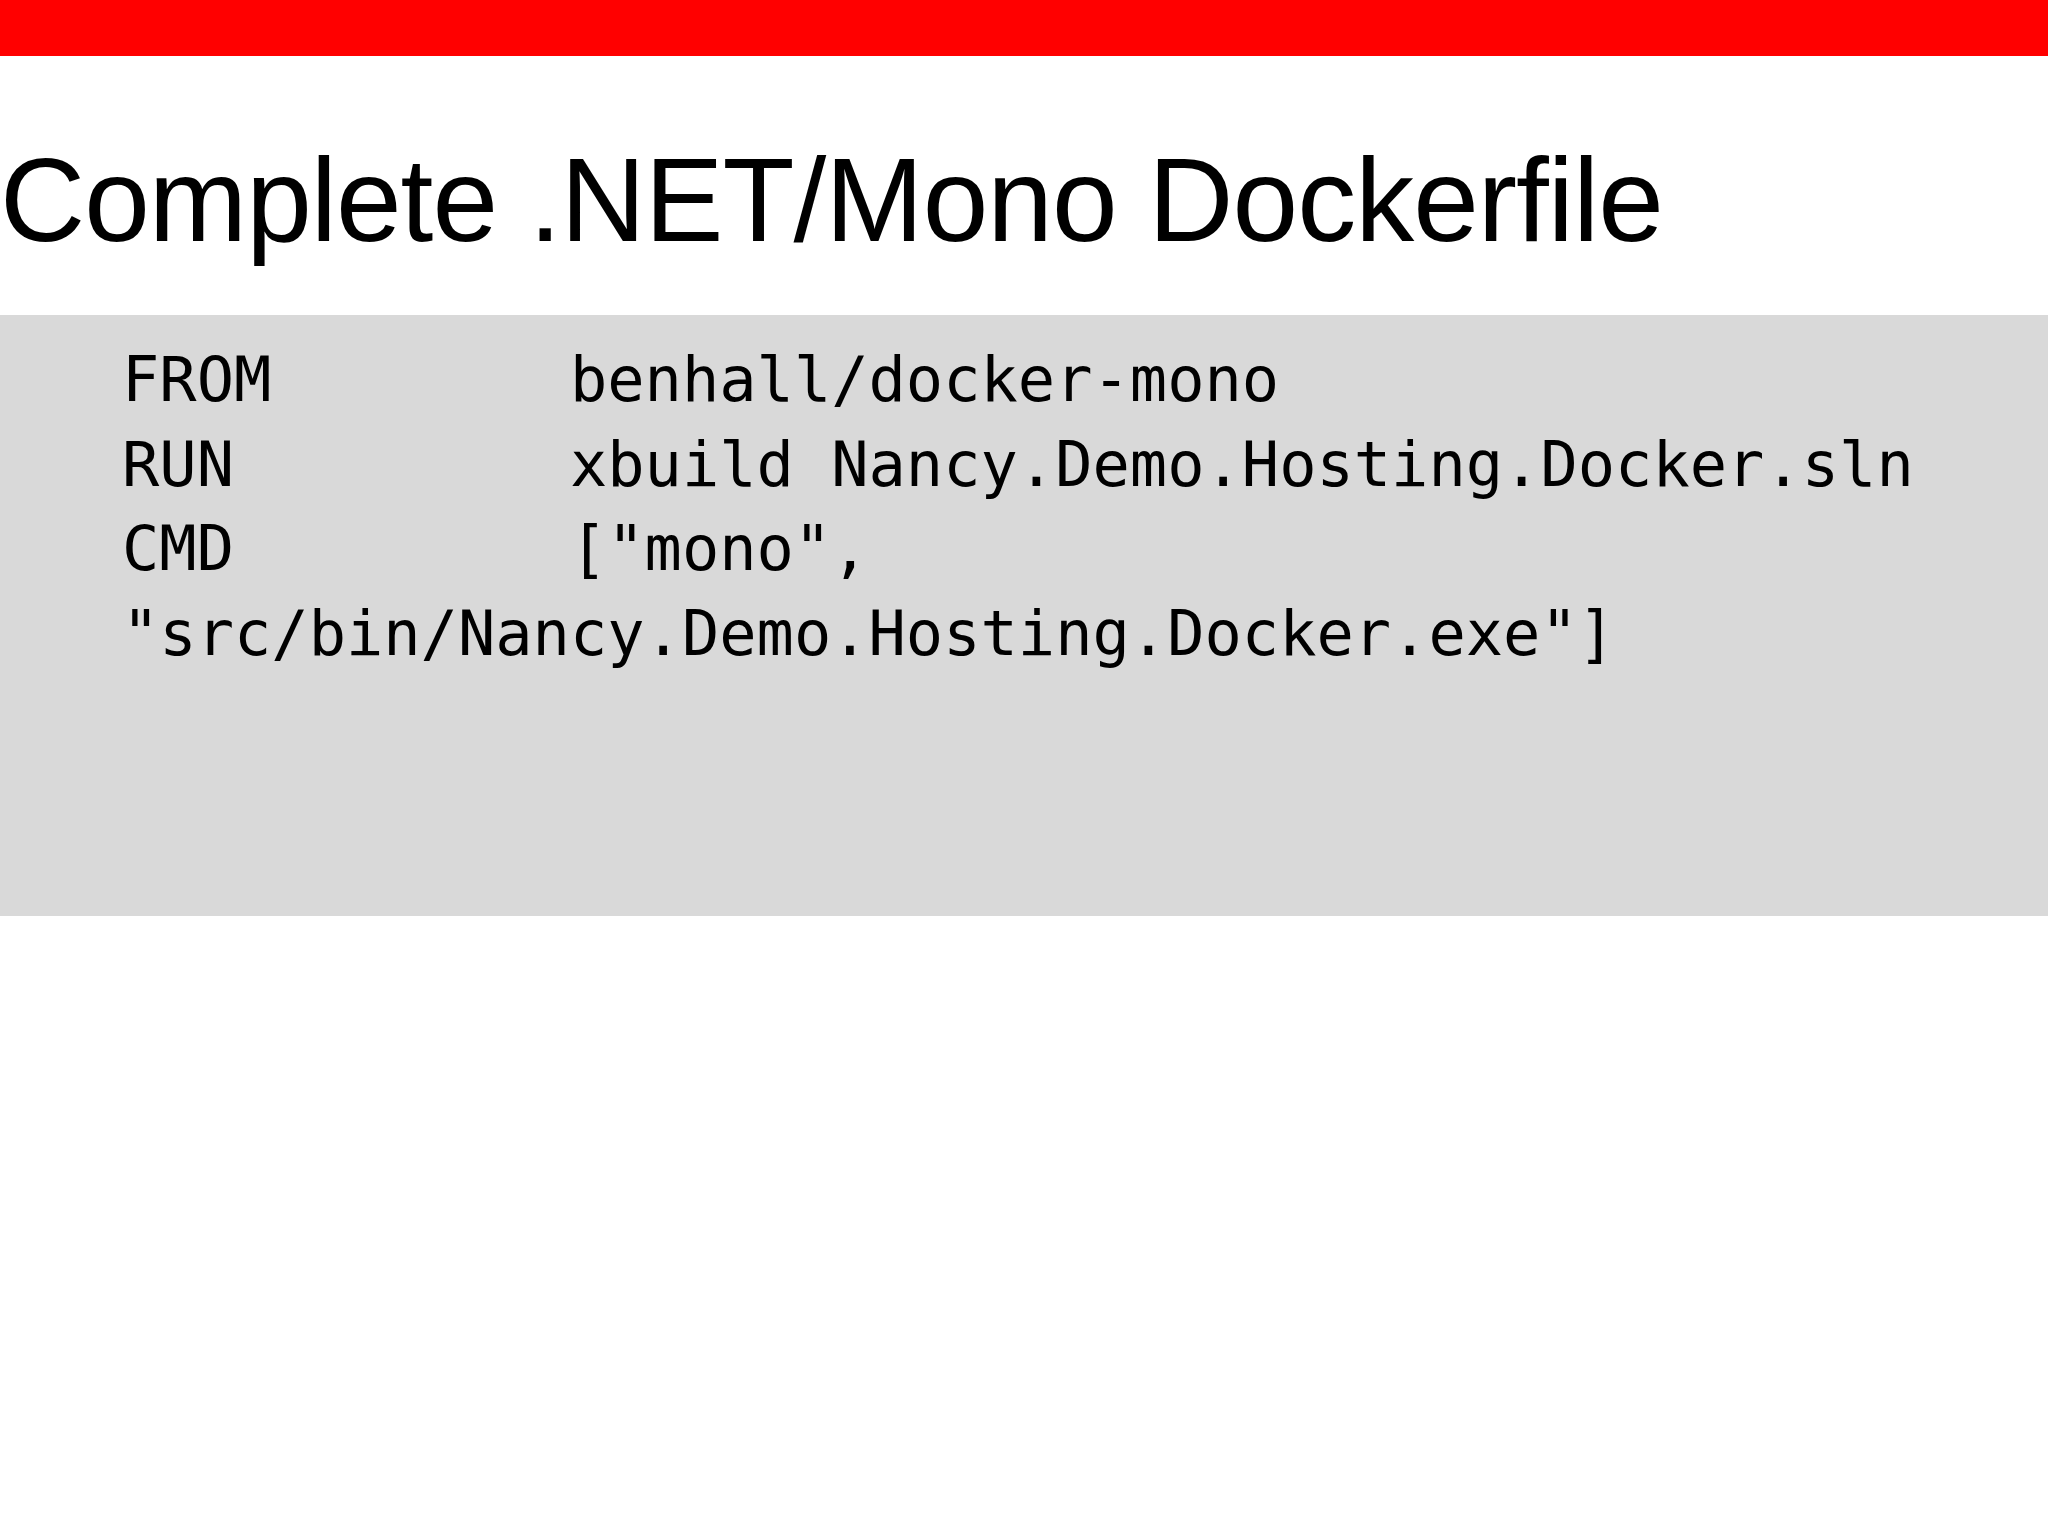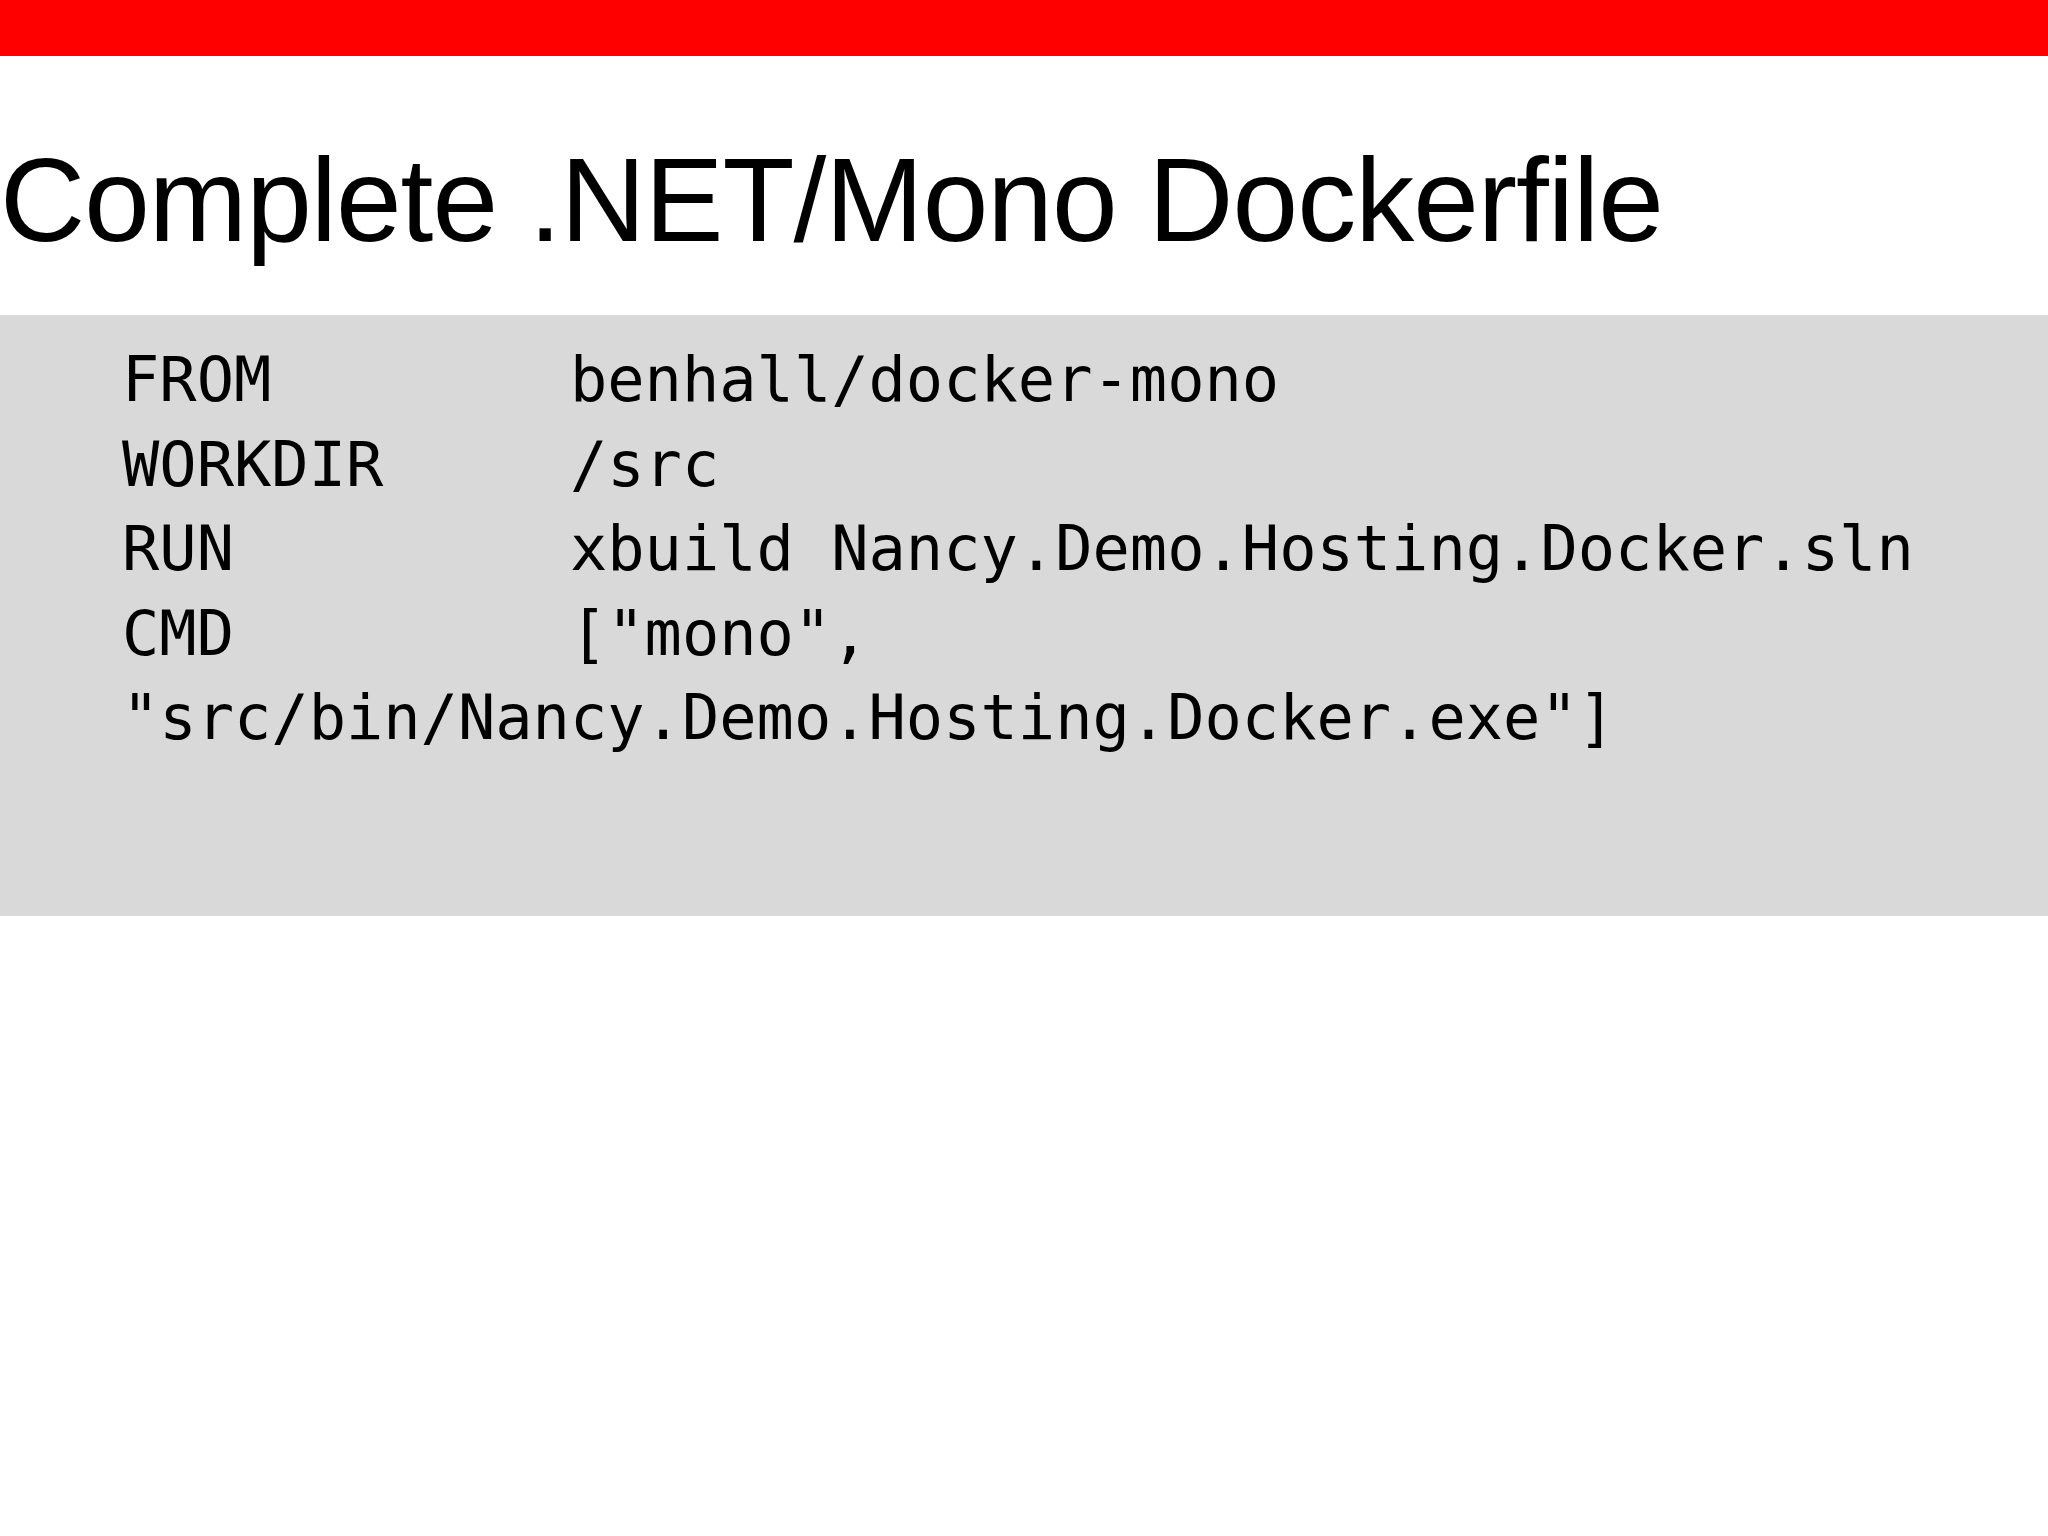--- a/index.html
+++ b/index.html
@@ -57,18 +57,17 @@
   }
 </style>
 </head>
 <body>
 
 <div class="slide">
   <div class="accent-bar"></div>
   <h1 class="slide-title">Complete .NET/Mono Dockerfile</h1>
   <div class="code-block">
     <div class="code-line">FROM        benhall/docker-mono</div>
-    <div class="code-line">WORKDIR     /src</div>
     <div class="code-line">RUN         xbuild Nancy.Demo.Hosting.Docker.sln</div>
     <div class="code-line">CMD         ["mono",</div>
     <div class="code-line">"src/bin/Nancy.Demo.Hosting.Docker.exe"]</div>
   </div>
 </div>
 
 </body></html>

